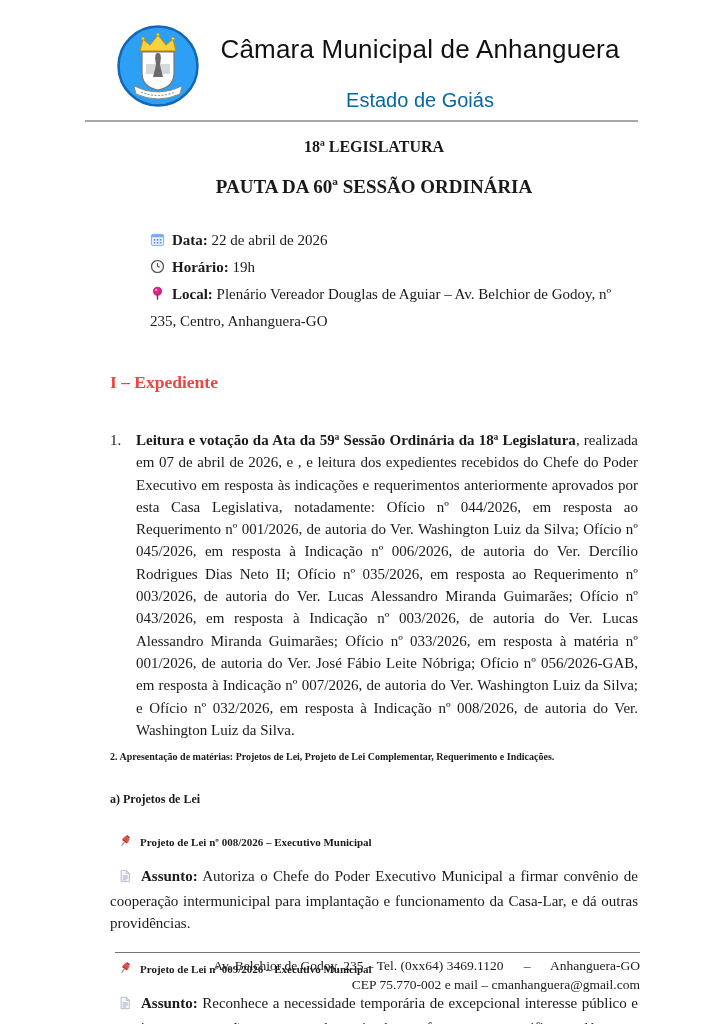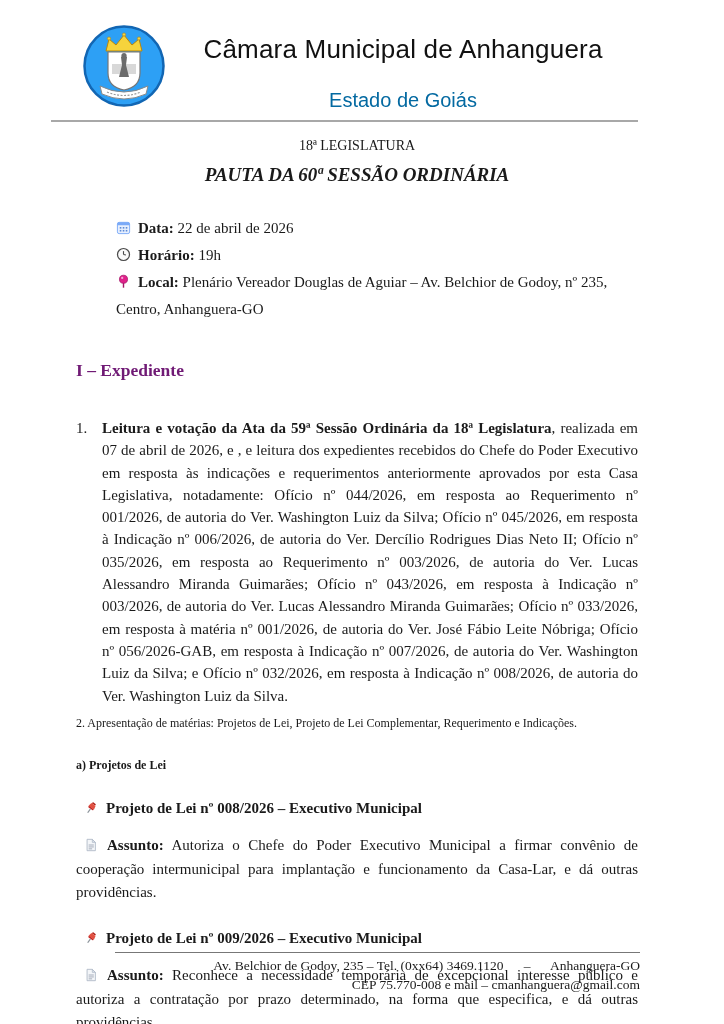--- a/index.html
+++ b/index.html
@@ -7,73 +7,73 @@
   body {
     width: 724px; height: 1024px;
     position: relative;
     overflow: hidden;
     font-family: "Liberation Serif", serif;
     color: #1a1a1a;
   }
   .page {
     position: relative;
     width: 724px; height: 1024px;
-    padding: 24px 86px 0 76px;
+    padding: 24px 86px 0 110px;
   }
   
   .header { display: flex; align-items: flex-start; }
   .logo-wrap { width: 86px; flex: 0 0 86px; margin-left: 6px; }
   .header-titles {
     flex: 1;
     text-align: center;
     font-family: "Liberation Sans", sans-serif;
   }
   .org-name { font-size: 26px; color: #111; margin-top: 10px; letter-spacing: 0.2px; }
   .state-name { font-size: 20px; color: #0369a1; margin-top: 24px; }
   .header-rule {
     margin-left: -25px;
     width: calc(100% + 25px);
     border: 0;
     border-top: 2px solid #a8a8a8;
     margin-top: 8px;
   }
   
   .title-block { text-align: center; margin-top: 16px; }
-  .legislature { font-size: 14px; font-weight: normal; }
-  .session { font-size: 19px; font-weight: bold; margin-top: 10px; font-style: italic; }
+  .legislature { font-size: 16px; font-weight: bold; }
+  .session { font-size: 19px; font-weight: bold; margin-top: 20px; }
   
   .info-block { margin-top: 30px; font-size: 15px; line-height: 25px; margin-left: 40px; }
   .info-row .ico { display: inline-block; vertical-align: -2px; margin-right: 7px; }
   .lbl { font-weight: bold; }
   
   .section-heading {
     margin-top: 38px;
     font-size: 17.5px;
     font-weight: bold;
-    color: #701a75;
+    color: #ef4444;
   }
   .agenda-item-1 {
     margin-top: 36px;
     display: flex;
     font-size: 15px;
     line-height: 22.3px;
   }
   .agenda-item-1 .num { flex: 0 0 26px; }
   .agenda-item-1 .body { flex: 1; text-align: justify; }
   .agenda-item-2 {
     margin-top: 5px;
-    font-size: 12px;
-    font-weight: normal;
+    font-size: 10px;
+    font-weight: bold;
     line-height: 22.3px;
     text-align: justify;
   }
   .subsection-heading { margin-top: 24px; font-size: 12px; font-weight: bold; }
   
   .project { margin-top: 27px; }
-  .project-title { font-size: 15px; font-weight: bold; padding-left: 8px; }
+  .project-title { font-size: 11px; font-weight: bold; padding-left: 8px; }
   .project-title .ico { display: inline-block; vertical-align: -2px; margin-right: 8px; }
   .project-subject {
     margin-top: 15px;
     font-size: 15px;
     line-height: 22.3px;
     text-align: justify;
   }
   .project-subject .ico { display: inline-block; vertical-align: -2px; margin-left: 8px; margin-right: 9px; }
   
   .footer {
@@ -218,16 +218,16 @@
           <path d="M9.5 1.5 v3.5 h3.5 z" fill="#dde3ec" stroke="#aeb8c6" stroke-width="0.8"></path>
           <line x1="5.3" y1="8" x2="11.2" y2="8" stroke="#9aa4b2" stroke-width="1"></line>
           <line x1="5.3" y1="10.2" x2="11.2" y2="10.2" stroke="#9aa4b2" stroke-width="1"></line>
           <line x1="5.3" y1="12.4" x2="9.3" y2="12.4" stroke="#9aa4b2" stroke-width="1"></line>
         </svg>
       </span><span class="lbl">Assunto:</span> <span>Reconhece a necessidade temporária de excepcional interesse público e autoriza a contratação por prazo determinado, na forma que especifica, e dá outras providências.</span></div>
   </div>
 
   <div class="footer">
     <div class="footer-line">Av. Belchior de Godoy, 235 – Tel. (0xx64) 3469.1120      –      Anhanguera-GO</div>
-    <div class="footer-line">CEP 75.770-008 e mail – cmanhanguera@gmail.com</div>
+    <div class="footer-line">CEP 75.770-002 e mail – cmanhanguera@gmail.com</div>
   </div>
 
 </div>
 
 </body></html>

